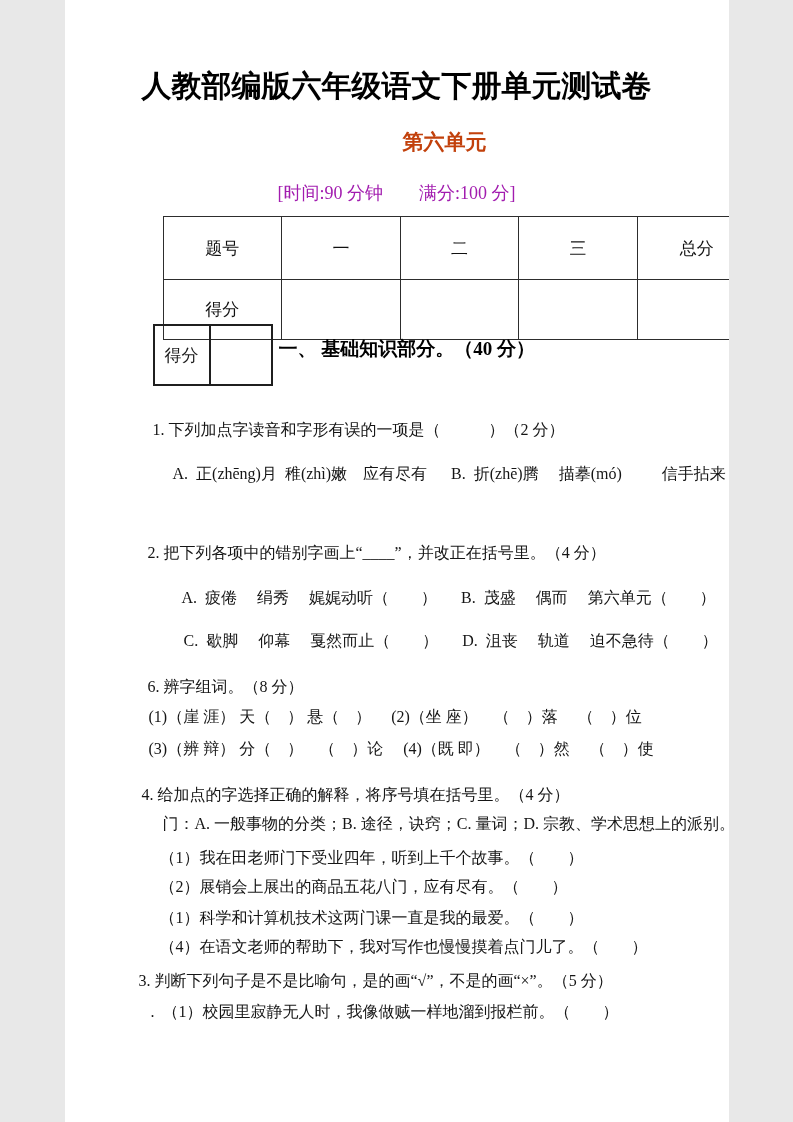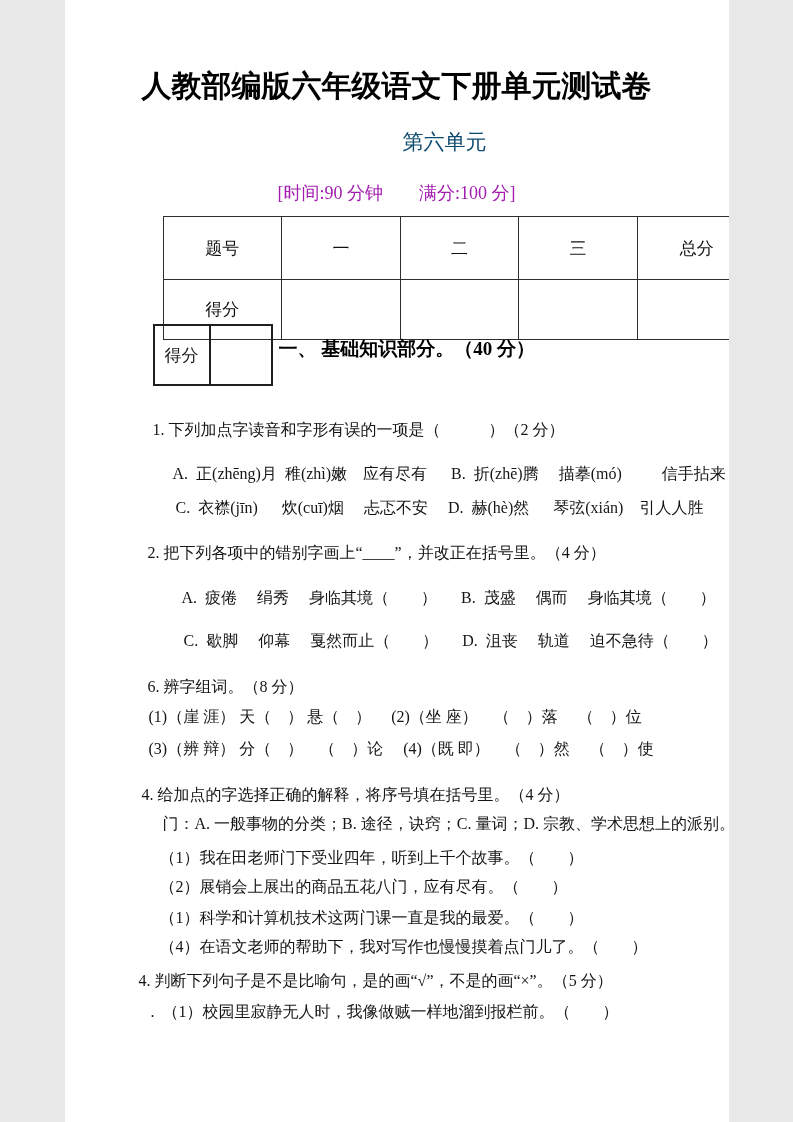--- a/index.html
+++ b/index.html
@@ -16,21 +16,21 @@
     position:absolute; left:0; top:66px; width:100%;
     text-align:center;
     font-family:"Liberation Sans", sans-serif;
     font-weight:bold; font-size:30px; color:#000;
     letter-spacing:0px; white-space:pre;
   }
   .doc-subtitle {
     position:absolute; left:0; top:128px; width:100%;
     text-align:center;
     font-family:"Liberation Sans", sans-serif;
-    font-weight:normal; font-size:21px; color:#0c4a6e; white-space:pre;padding-left:48px;
+    font-weight:bold; font-size:21px; color:#c2410c; white-space:pre;padding-left:48px;
   }
   .exam-meta {
     position:absolute; left:0; top:181px; width:100%;
     text-align:center; font-size:18px; color:#a21caf; white-space:pre;
   }
   table.score-table {
     position:absolute; left:98px; top:216px; width:594px;
     border-collapse:collapse; table-layout:fixed;
   }
   table.score-table td {
@@ -92,33 +92,32 @@
     </table>
 
   <div class="score-box">
     <div class="cell1">得分</div>
     <div class="cell2"></div>
   </div>
   <div class="section-heading">一、 基础知识部分。（40 分）</div>
 
   <div class="line" style="left:88px;  top:420px;">1. 下列加点字读音和字形有误的一项是（　　　）（2 分）</div>
   <div class="line" style="left:108px; top:464px;">A.  正(zhēng)月  稚(zhì)嫩　应有尽有　  B.  折(zhē)腾　 描摹(mó)　　  信手拈来</div>
-  <div class="line" style="left:111px; top:498px;">C.  衣襟(jīn)　  炊(cuī)烟　 忐忑不安　 D.  赫(hè)然　  琴弦(xián)　引人人胜</div>
 
   <div class="line" style="left:83px;  top:543px;">2. 把下列各项中的错别字画上“____”，并改正在括号里。（4 分）</div>
-  <div class="line" style="left:117px; top:588px;">A.  疲倦　 绢秀　 身临其境（　　）　  B.  茂盛　 偶而　 身临其境（　　）</div>
+  <div class="line" style="left:117px; top:588px;">A.  疲倦　 绢秀　 娓娓动听（　　）　  B.  茂盛　 偶而　 第六单元（　　）</div>
   <div class="line" style="left:119px; top:631px;">C.  歇脚　 仰幕　 戛然而止（　　）　  D.  沮丧　 轨道　 迫不急待（　　）</div>
 
   <div class="line" style="left:83px;  top:677px;">6. 辨字组词。（8 分）</div>
   <div class="line" style="left:84px;  top:707px;">(1)（崖 涯） 天（　） 悬（　）　 (2)（坐 座）　（　）落　 （　）位</div>
   <div class="line" style="left:84px;  top:739px;">(3)（辨 辩） 分（　）　（　）论　 (4)（既 即）　（　）然　 （　）使</div>
 
   <div class="line" style="left:77px;  top:785px;">4. 给加点的字选择正确的解释，将序号填在括号里。（4 分）</div>
   <div class="line" style="left:98px;  top:814px;">门：A. 一般事物的分类；B. 途径，诀窍；C. 量词；D. 宗教、学术思想上的派别。</div>
   <div class="line" style="left:95px;  top:848px;">（1）我在田老师门下受业四年，听到上千个故事。（　　）</div>
   <div class="line" style="left:95px;  top:877px;">（2）展销会上展出的商品五花八门，应有尽有。（　　）</div>
   <div class="line" style="left:95px;  top:908px;">（1）科学和计算机技术这两门课一直是我的最爱。（　　）</div>
   <div class="line" style="left:95px;  top:937px;">（4）在语文老师的帮助下，我对写作也慢慢摸着点门儿了。（　　）</div>
 
-  <div class="line" style="left:74px;  top:971px;">4. 判断下列句子是不是比喻句，是的画“√”，不是的画“×”。（5 分）</div>
+  <div class="line" style="left:74px;  top:971px;">3. 判断下列句子是不是比喻句，是的画“√”，不是的画“×”。（5 分）</div>
   <div class="line" style="left:86px;  top:1002px;">.  （1）校园里寂静无人时，我像做贼一样地溜到报栏前。（　　）</div>
 
 </div>
 
 </body></html>

